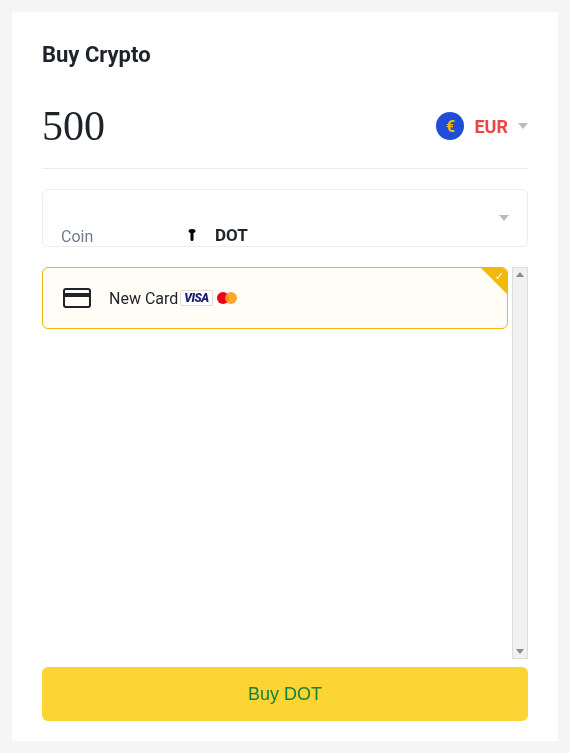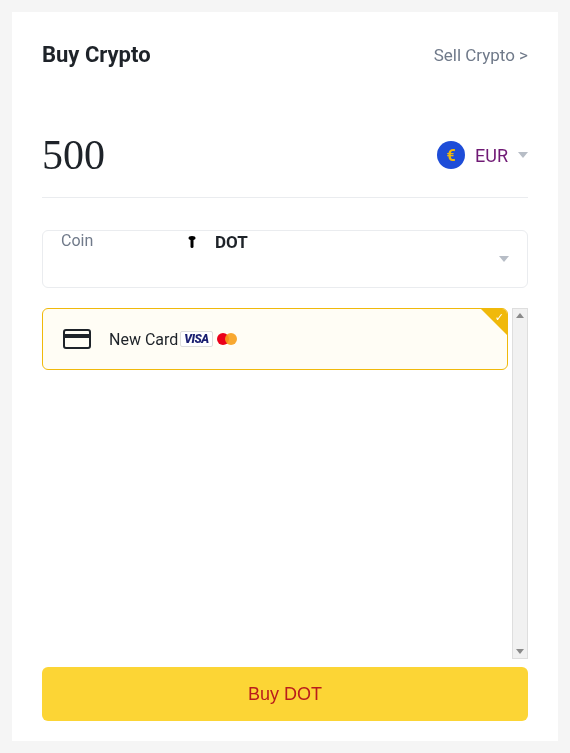--- a/index.html
+++ b/index.html
@@ -19,21 +19,21 @@
       width: 100%;
       height: 100%;
       padding: 30px 30px 20px 30px;
       display: flex;
       flex-direction: column;
     }
     .header {
       display: flex;
       justify-content: space-between;
       align-items: center;
-      margin-bottom: 64px;
+      margin-bottom: 35px;
     }
     .title {
       font-size: 22px;
       font-weight: 700;
       color: #1e2329;
     }
     .sell-link {
       font-size: 17px;
       color: #707a8a;
       text-decoration: none;
@@ -69,42 +69,42 @@
       background: #1e4dd8;
       display: flex;
       align-items: center;
       justify-content: center;
       color: #f0b90b;
       font-weight: 700;
       font-size: 16px;
     }
     .currency-text {
       font-size: 18px;
-      font-weight: 400;
-      color: #701a75;
+      font-weight: 700;
+      color: #ef4444;
     }
     .caret-down {
       width: 0;
       height: 0;
       border-left: 5px solid transparent;
       border-right: 5px solid transparent;
       border-top: 6px solid #b7bdc6;
     }
     .approx {
       margin-top: 22px;
       font-size: 17px;
       color: #707a8a;
     }
     .coin-select {
-      margin-top: 32px;
+      margin-top: 20px;
       border: 1px solid #eaecef;
       border-radius: 6px;
       height: 58px;
       display: flex;
-      align-items: flex-start;
+      align-items: flex-end;
       padding: 0 18px;
       cursor: pointer;
       position: relative;
     }
     .coin-label {
       font-size: 16px;
       color: #707a8a;
       width: 120px;
     }
     .coin-mid {
@@ -243,32 +243,31 @@
     }
     .buy-btn {
       margin-top: 8px;
       width: 100%;
       height: 54px;
       background: #fcd535;
       border: none;
       border-radius: 6px;
       font-size: 18px;
       font-weight: 500;
-      color: #b91c1c;
+      color: #15803d;
       cursor: pointer;
     }
   </style>
 </head>
 <body>
 
 <div class="card">
 
   <div class="header">
     <div class="title">Buy Crypto</div>
-    <a class="sell-link">Sell Crypto &gt;</a>
   </div>
 
   <div class="amount-row">
     <input class="amount" type="text" value="500" style="">
     <div class="currency-select">
       <div class="eur-badge">€</div>
       <div class="currency-text">EUR</div>
       <div class="caret-down"></div>
     </div>
   </div>

